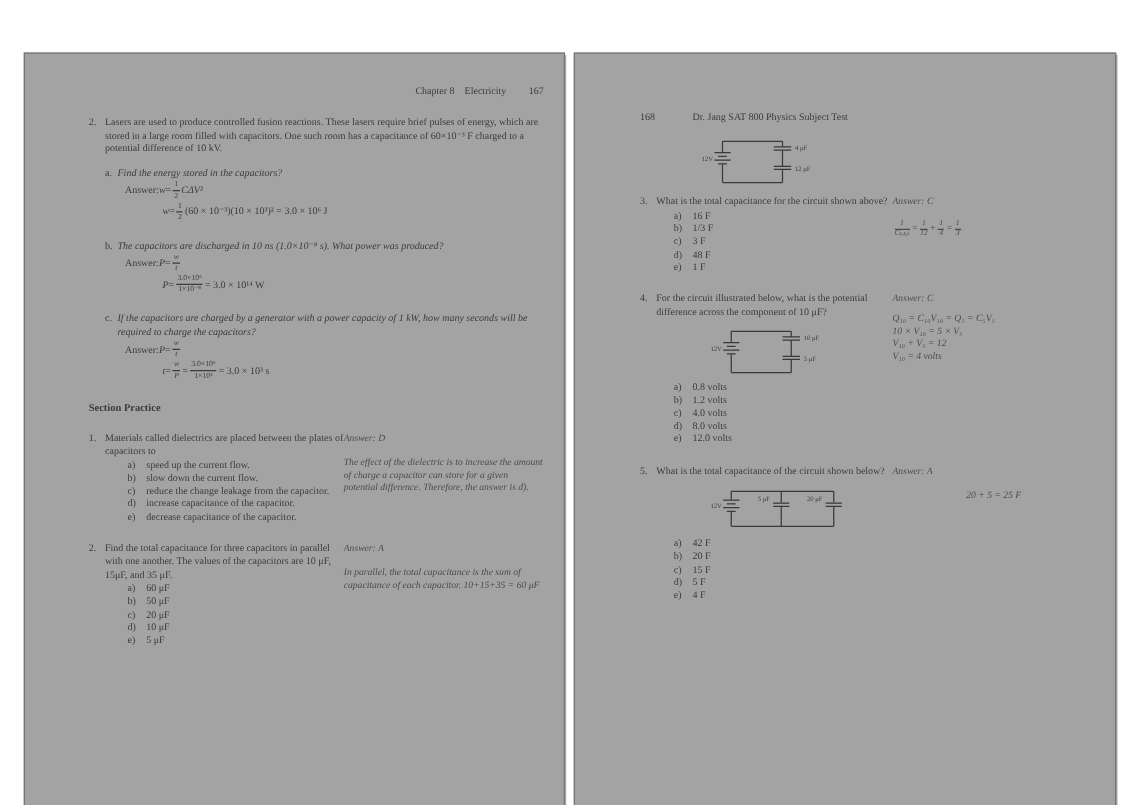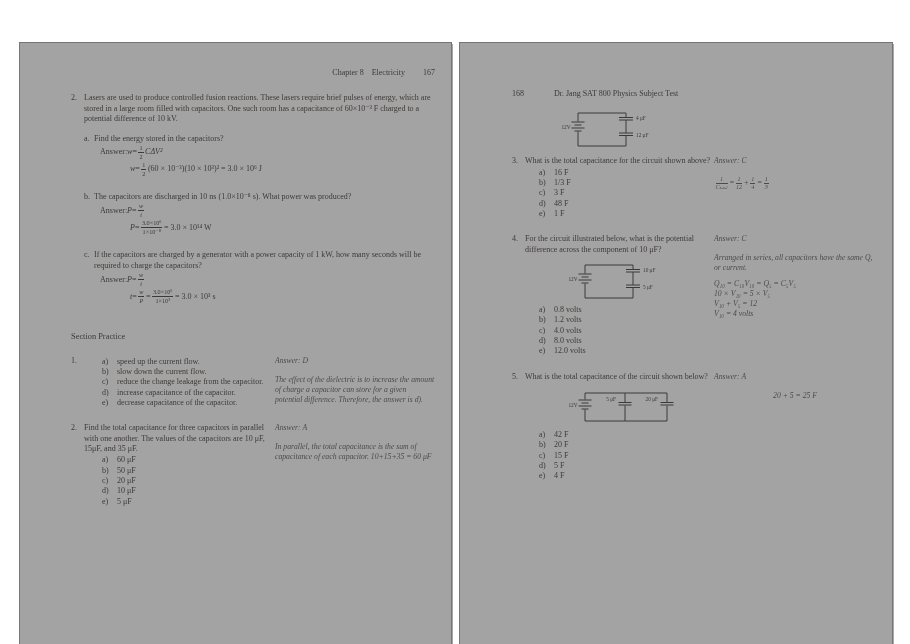--- a/index.html
+++ b/index.html
@@ -21,32 +21,32 @@
   .qrow{display:flex;}
   .qnum{flex:none;width:13px;}
   .qbody{flex:1;min-width:0;}
   .q2-wrap{margin-top:15px;}
   .q2-text{width:354px;}
 
   .part{margin-top:9px;}
   .part-sp{margin-top:15px;}
   .part-line{display:flex;}
   .plabel{flex:none;width:10px;}
-  .ptext{flex:1;}
+  .ptext{flex:1;font-style:italic;}
   .fline{white-space:nowrap;height:15px;display:flex;align-items:center;}
   .f-ans{margin-left:16px;margin-top:1px;}
   .f-sub{margin-left:46px;margin-top:2px;}
 
   .frac{display:inline-block;vertical-align:middle;text-align:center;
     font-size:6.2px;line-height:6.8px;margin:0 1.5px;}
   .frac .fn{display:block;border-bottom:0.8px solid currentColor;padding:0 1px 0.5px;}
   .frac .fd{display:block;padding-top:0.5px;}
   .it{font-style:italic;}
 
-  .section-heading{font-weight:normal;font-size:8.4px;margin-top:28px;}
+  .section-heading{font-weight:bold;font-size:8.4px;margin-top:18px;}
 
   .prow{display:flex;margin-top:13px;}
   .prow2{margin-top:15px;}
   .page-left .pq{flex:none;width:204px;}
   .page-right .pq{flex:none;width:202px;}
   .pans{flex:1;min-width:0;font-style:italic;color:#4b4b4b;font-size:7.7px;line-height:10px;}
   .ans-note{margin-top:9px;}
   .ans-steps{margin-top:6px;}
   .ans-steps div{line-height:10px;}
   .ans-frac{margin-top:9px;height:16px;display:flex;align-items:center;}
@@ -165,20 +165,21 @@
       </div>
     </div>
 
     <div class="section-heading">Section Practice</div>
 
     <div class="prow">
       <div class="pq">
         <div class="qrow">
           <span class="qnum">1.</span>
           <div class="qbody">
+            <div>Materials called dielectrics are placed between the plates of capacitors to</div>
             <div class="opts">
               <div class="opt">
                   <span class="olet">a)</span>
                   <span>speed up the current flow.</span>
                 </div>
               <div class="opt">
                   <span class="olet">b)</span>
                   <span>slow down the current flow.</span>
                 </div>
               <div class="opt">
@@ -370,21 +371,20 @@
               <div class="opt">
                   <span class="olet">e)</span>
                   <span>12.0 volts</span>
                 </div>
             </div>
           </div>
         </div>
       </div>
       <div class="pans">
         <div>Answer: C</div>
-        <div class="ans-note">Arranged in series, all capacitors have the same Q, or current.</div>
         <div class="ans-steps">
           <div>Q₁₀ = C₁₀V₁₀ = Q₅ = C₅V₅</div>
           <div>10 × V₁₀ = 5 × V₅</div>
           <div>V₁₀ + V₅ = 12</div>
           <div>V₁₀ = 4 volts</div>
         </div>
       </div>
     </div>
 
     <div class="prow prow2">

